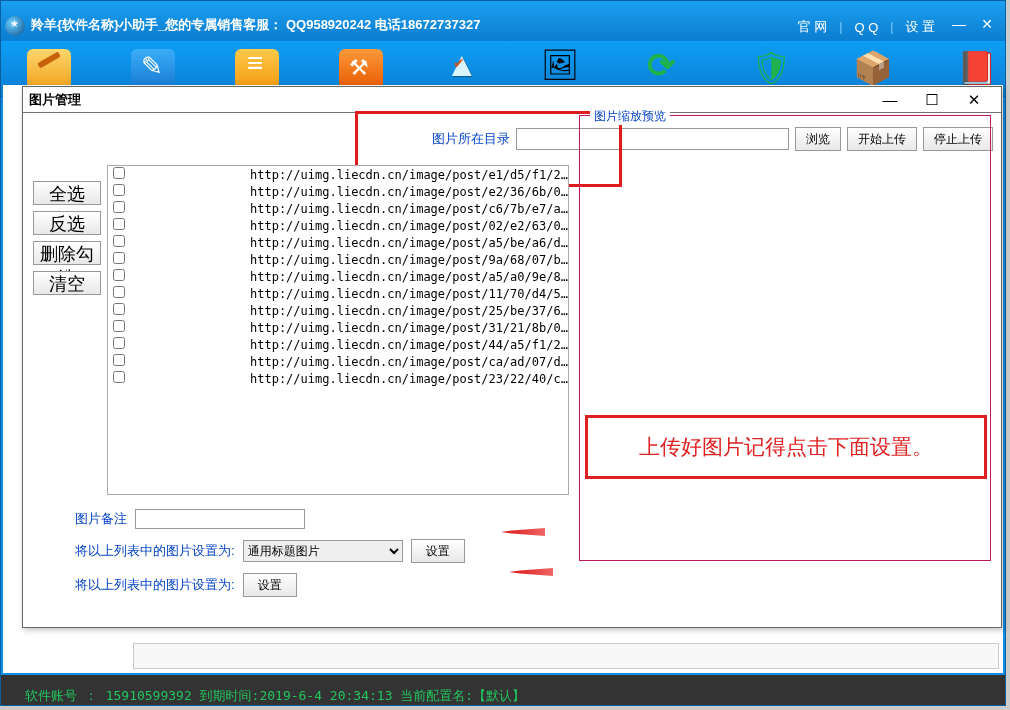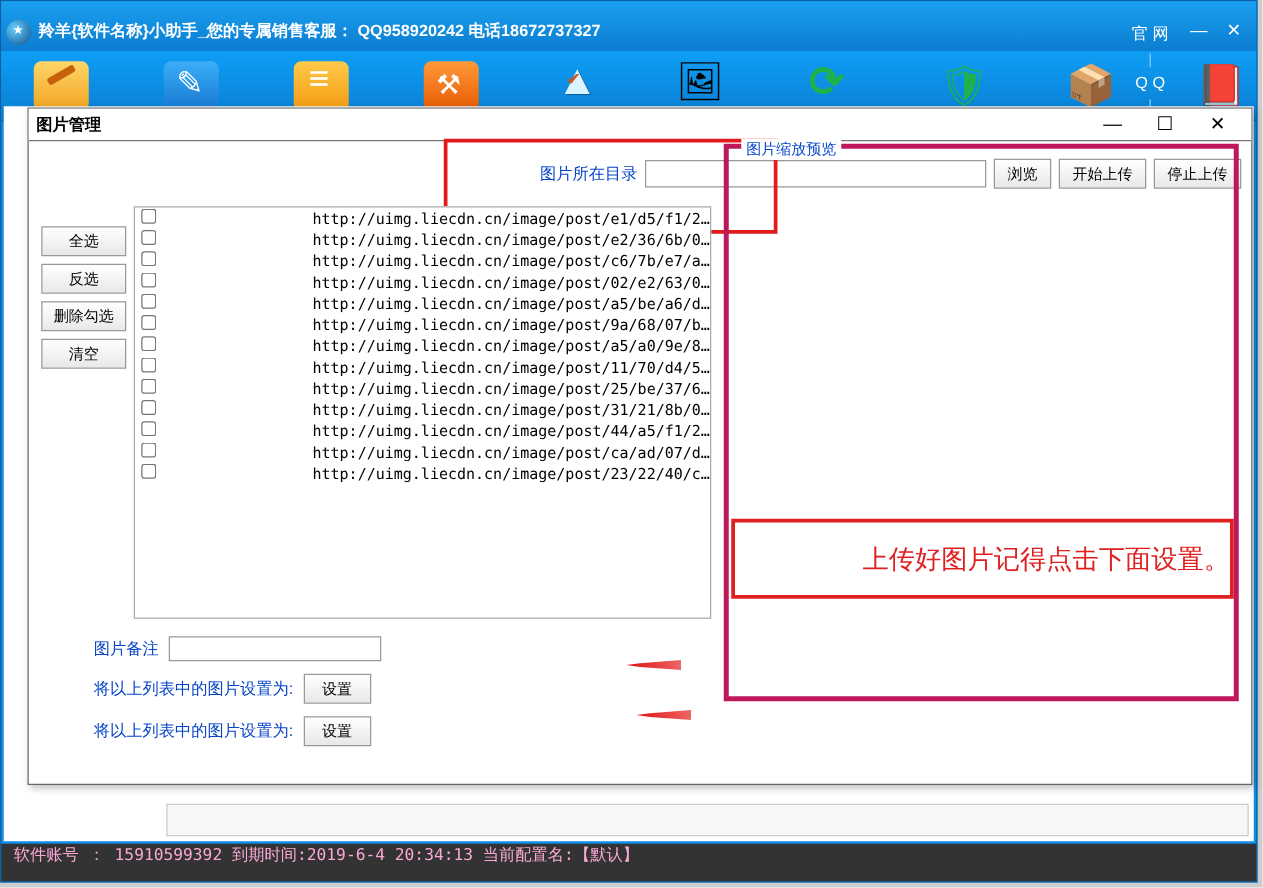--- a/index.html
+++ b/index.html
@@ -5,21 +5,21 @@
 * { margin: 0; padding: 0; box-sizing: border-box; }
 body { font-family: "Microsoft YaHei", SimSun, Arial, sans-serif; font-size: 12px; background: #ccc; width: 1010px; height: 710px; position: relative; overflow: hidden; }
 
 
 .main-window { position: absolute; left: 0; top: 0; width: 1006px; height: 706px; background: #0d8de6; border: 1px solid #0a5fa0; }
 .main-titlebar { height: 40px; background: linear-gradient(#1a9ff0, #0c7dd0); display: flex; align-items: flex-start; color: #fff; padding: 15px 4px; }
 .main-titlebar .ticon { width: 20px; height: 20px; background: radial-gradient(circle at 35% 35%, #6bd0ff, #0b4f8a); border-radius: 50%; margin-right: 6px; position: relative; }
 .main-titlebar .ticon::after { content: "★"; color: #fff; font-size: 10px; position: absolute; left: 5px; top: 2px; }
 .main-titlebar .title-text { font-weight: bold; font-size: 13px; }
 .main-titlebar .spacer { flex: 1; }
-.top-links { display: flex; gap: 2px; align-items: center; flex-direction: column; }
+.top-links { display: flex; gap: 2px; align-items: center; }
 .top-links .lnk { color: #fff; padding: 2px 10px; font-size: 13px; cursor: pointer; }
 .top-links .sep { color: #7fcfff; }
 .win-btn { width: 28px; height: 18px; color: #fff; text-align: center; line-height: 16px; cursor: pointer; font-size: 14px; }
 
 
 .toolbar { height: 56px; background: linear-gradient(#0e9ef5, #0a7dd2); display: flex; align-items: center; padding-left: 26px; gap: 60px; border-bottom: 1px solid #0a6bb0; }
 .tool-icon { width: 44px; height: 40px; border-radius: 6px; cursor: pointer; position: relative; }
 .ico1 { background: linear-gradient(#ffd66b, #f0a21e); }
 .ico1::after { content: ""; position: absolute; left: 10px; top: 8px; width: 24px; height: 6px; background: #c6620b; border-radius: 2px; transform: rotate(-30deg); }
 .ico2 { background: linear-gradient(#3baef9, #1678d0); }
@@ -37,69 +37,69 @@
 .ico7::after { content: "⟳"; color: #1fb24c; font-size: 34px; position: absolute; left: 4px; top: -4px; font-weight:bold; }
 .ico8 { background: transparent; }
 .ico8::after { content: "🛡"; color: #1fb24c; font-size: 32px; position: absolute; left: 4px; top: 0; }
 .ico9 { background: transparent; }
 .ico9::after { content: "📦"; color: #d18a1a; font-size: 32px; position: absolute; left: 2px; top: 0; }
 .ico10 { background: transparent; }
 .ico10::after { content: "📕"; color: #9a2b2b; font-size: 32px; position: absolute; left: 2px; top: 0; }
 
 .main-body { position: absolute; left: 2px; top: 84px; right: 2px; bottom: 32px; background: #fff; }
 .panel-bottom { position: absolute; left: 130px; right: 4px; bottom: 4px; height: 26px; border: 1px solid #ccc; background: #f7f7f7; }
-.statusbar { position: absolute; left: 0; bottom: 0; right: 0; height: 30px; background: #333; color: #f9a8d4; font-family: SimSun, monospace; font-size: 13px; display: flex; align-items: flex-start; padding-left: 10px; }
+.statusbar { position: absolute; left: 0; bottom: 0; right: 0; height: 30px; background: #333; color: #22c55e; font-family: SimSun, monospace; font-size: 13px; display: flex; align-items: flex-end; padding-left: 24px; }
 
 
 .dialog { position: absolute; left: 22px; top: 86px; width: 980px; height: 542px; background: #fff; border: 1px solid #666; box-shadow: 2px 2px 6px rgba(0,0,0,.25); }
 .dlg-titlebar { height: 26px; background: #fff; border-bottom: 1px solid #737373; display: flex; align-items: center; padding: 0 6px; }
 .dlg-titlebar .dtitle { font-weight: bold; font-size: 13px; }
 .dlg-titlebar .spacer { flex: 1; }
 .dlg-btn { width: 42px; height: 24px; text-align: center; line-height: 22px; font-size: 15px; cursor: pointer; border:1px solid transparent; }
 
 .dlg-body { position: absolute; left: 8px; top: 30px; right: 8px; bottom: 8px; }
 
 
 .row-path { display: flex; align-items: center; margin-top: 10px; gap: 6px; justify-content: flex-end; }
 .lbl-blue { color: #0645c8; font-size: 13px; }
 .path-input { width: 273px; height: 22px; border: 1px solid #999; }
 .btn { border: 1px solid #999; background: linear-gradient(#fff,#e8e8e8); padding: 2px 10px; height: 24px; font-size: 12px; cursor: pointer; }
 .btn.small { padding: 2px 14px; }
 
 
 .red-box1 { position: absolute; border: 3px solid #e11b1b; left: 324px; top: -6px; width: 267px; height: 76px; pointer-events:none; }
-.red-box2 { position: absolute; border: 3px solid #e02020; left: 554px; top: 298px; width: 402px; height: 64px; display: flex; align-items: center; justify-content: flex-end; }
+.red-box2 { position: absolute; border: 3px solid #e02020; left: 554px; top: 298px; width: 402px; height: 64px; display: flex; align-items: center; justify-content: center; }
 .red-text { color: #e02020; font-size: 21px; font-family: SimSun, serif; }
 
 
 .arrow { position: absolute; width: 0; height: 0; }
 .arrow::before { content:""; position:absolute; width: 44px; height: 10px; background: linear-gradient(90deg,#d11,#e66); clip-path: polygon(25% 35%, 100% 10%, 100% 90%, 25% 65%, 0 50%); left:0; top:0; }
 .arrow1 { left: 470px; top: 410px; }
 .arrow2 { left: 478px; top: 450px; }
 
 
 .side-btns { position: absolute; left: 2px; top: 64px; width: 68px; display:flex; flex-direction:column; gap:6px; }
-.side-btn { border:1px solid #999; background: linear-gradient(#fff,#e8e8e8); height:24px; font-size:12px; cursor:pointer; }
+.side-btn { border:1px solid #999; background: linear-gradient(#fff,#e8e8e8); height:24px; font-size:18px; cursor:pointer; }
 
 
 .tbl-wrap { position: absolute; left: 76px; top: 48px; width: 462px; height: 330px; border: 1px solid #aaa; overflow: hidden; font-family: SimSun, monospace; background:#fff; }
 .tbl-head { display: flex; background: linear-gradient(#fdfdfd,#ececec); height: 20px; border-bottom: 1px solid #bbb; font-size: 12px; }
 .th { border-right: 1px solid #ccc; padding: 2px 6px; }
 .th.c0 { width: 22px; }
 .th.c1 { width: 120px; }
 .th.c2 { flex:1; }
 .tbl-body { }
 .tr { display: flex; height: 17px; align-items: center; font-size: 12px; }
 .td.c0 { width: 22px; text-align:center; }
 .td.c1 { width: 120px; }
 .td.c2 { flex:1; white-space: nowrap; overflow: hidden; text-overflow: ellipsis; }
 .chk { width: 12px; height: 12px; }
 
 
-.gbox { position: absolute; left: 548px; top: -2px; width: 412px; height: 446px; border: 4px solid #be185d; }
+.gbox { position: absolute; left: 548px; top: -2px; width: 412px; height: 446px; border: 1px solid #be185d; }
 .gbox-title { position: absolute; left: 10px; top: -8px; background: #fff; color: #0645c8; font-size: 12px; padding: 0 4px; }
 
 
 .form-rows { position: absolute; left: 44px; top: 382px; }
 .form-row { display: flex; align-items: center; gap: 8px; margin-top: 10px; }
 .note-input { width: 170px; height: 20px; border:1px solid #999; }
 .sel { width: 160px; height: 22px; border:1px solid #999; font-size:12px; }
 </style>
 </head>
 <body>
@@ -248,20 +248,23 @@
       <span class="red-text">上传好图片记得点击下面设置。</span>
     </div>
 
     <div class="form-rows">
       <div class="form-row">
         <span class="lbl-blue">图片备注</span>
         <input class="note-input" style="">
       </div>
       <div class="form-row">
         <span class="lbl-blue">将以上列表中的图片设置为:</span>
+        <select class="sel">
+          <option>通用标题图片</option>
+        </select>
         <button class="btn small">设置</button>
       </div>
       <div class="form-row">
         <span class="lbl-blue">将以上列表中的图片设置为:</span>
         <button class="btn small">设置</button>
       </div>
     </div>
 
     <div class="arrow arrow1"></div>
     <div class="arrow arrow2"></div>

